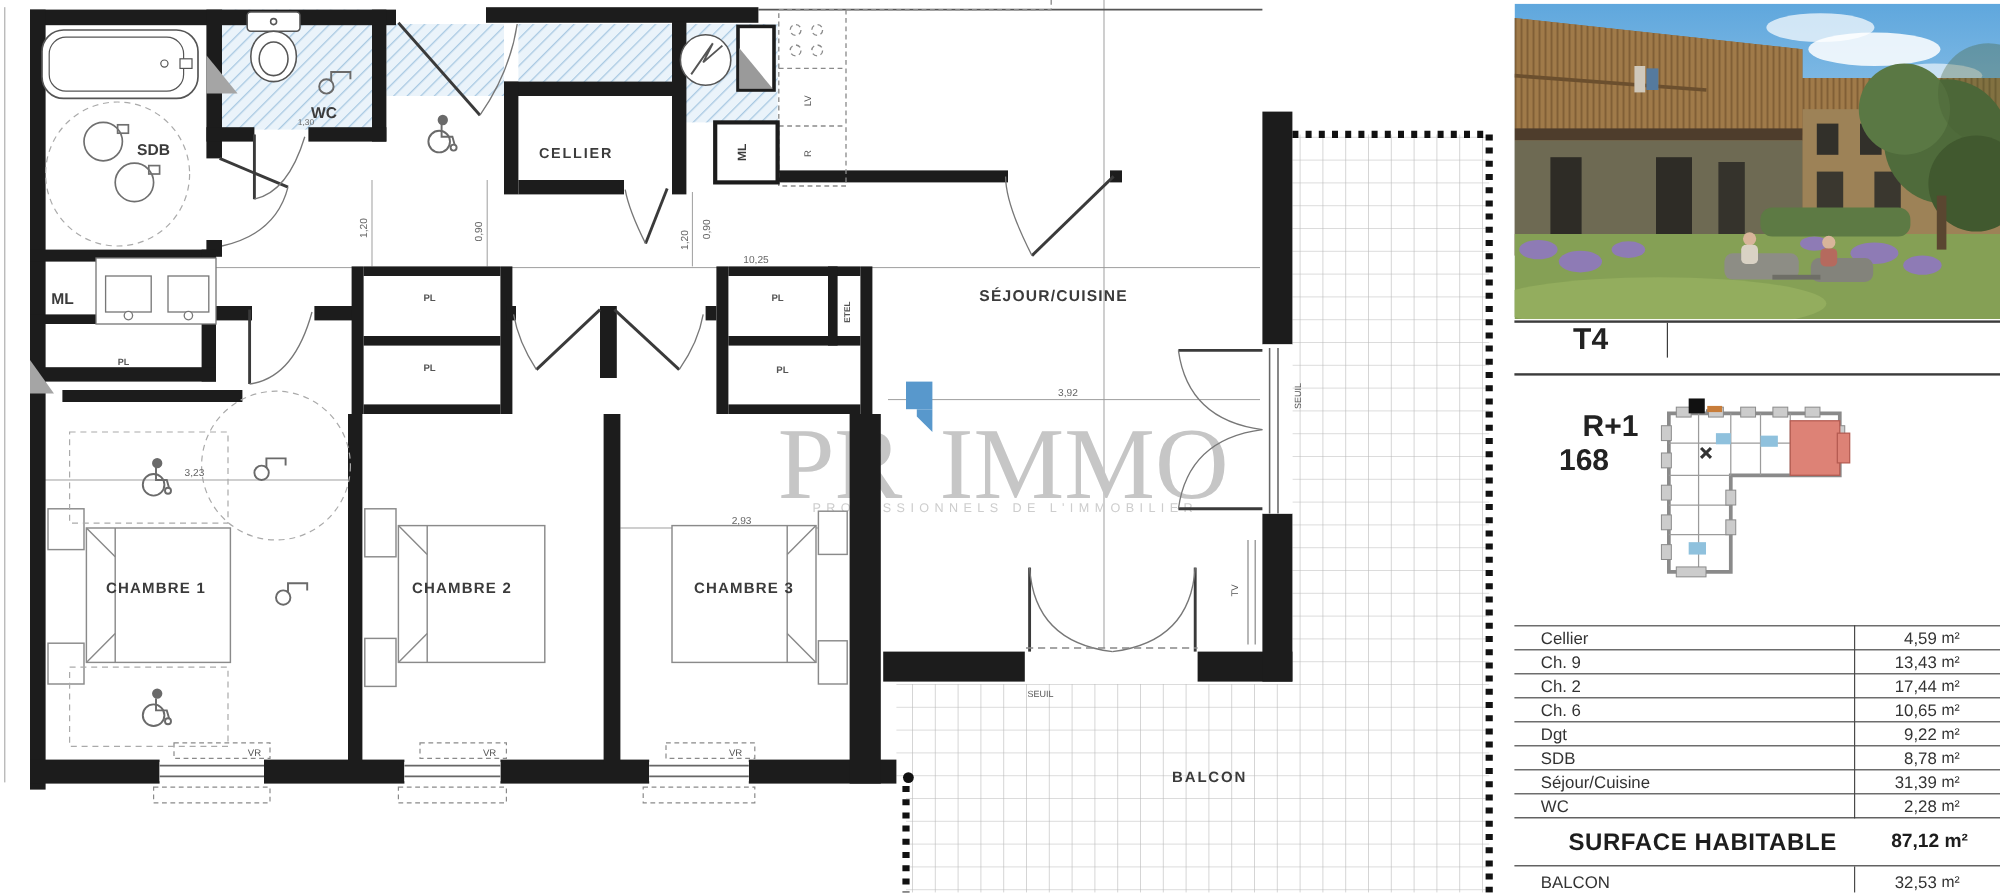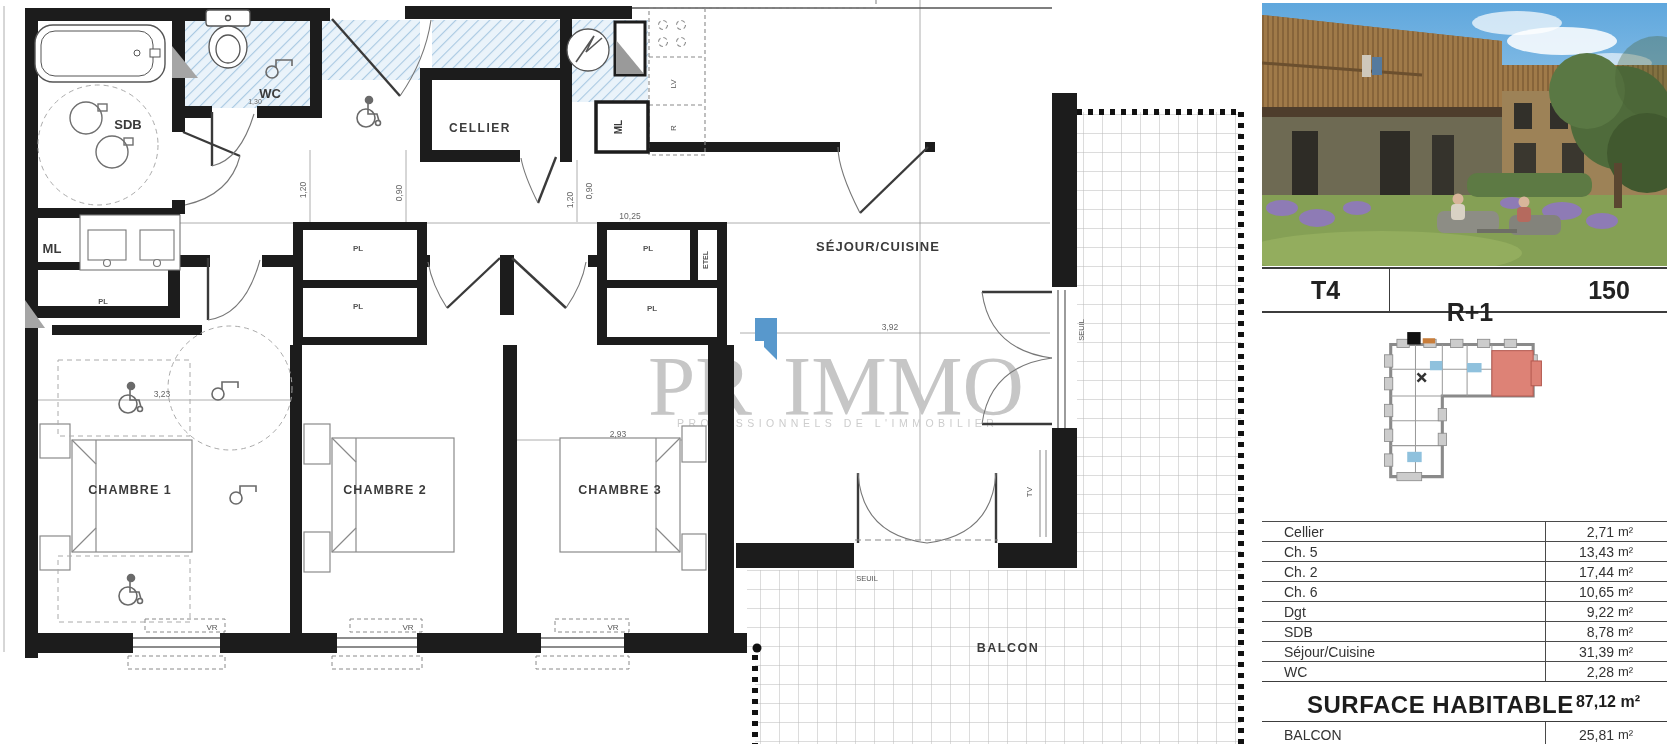--- a/index.html
+++ b/index.html
@@ -3,36 +3,36 @@
 <meta charset="utf-8">
 <style>
   html,body{margin:0;padding:0;background:#ffffff;}
   .stage{position:relative;width:1667px;height:744px;background:#fff;overflow:hidden;
          font-family:"Liberation Sans",sans-serif;}
   .plan-svg{position:absolute;left:0;top:0;}
   
   .sidebar{position:absolute;left:1262px;top:0;width:405px;height:744px;background:#fff;}
   .photo{position:absolute;left:0;top:3px;width:405px;height:263px;overflow:hidden;}
   .unit-row{position:absolute;left:0;top:267px;width:405px;height:46px;display:flex;
-            border-top:2px solid #3c3c3c;border-bottom:2px solid #3c3c3c;box-sizing:border-box;}
+            border-top:2px solid #3c3c3c;border-bottom:2px solid #3c3c3c;box-sizing:border-box;flex-direction:column;}
   .unit-cell{display:flex;align-items:center;justify-content:center;font-weight:bold;
              font-size:25px;color:#222;}
   .unit-cell.c1{width:128px;border-right:1.5px solid #3c3c3c;box-sizing:border-box;}
   .unit-cell.c2{width:161px;border-right:1.5px solid #3c3c3c;box-sizing:border-box;margin-top:43px;}
   .unit-cell.c3{width:116px;}
   .miniplan{position:absolute;left:112px;top:330px;width:180px;height:160px;}
   .areas{position:absolute;left:0;top:521px;width:405px;}
   .area-row{position:relative;height:20px;border-top:1px solid #4a4a4a;box-sizing:border-box;}
   .area-row .lbl{position:absolute;left:22px;top:2px;font-size:14px;color:#333;}
   .area-row .val{position:absolute;right:53px;top:2px;font-size:14px;color:#333;text-align:right;}
   .area-row .unit{position:absolute;left:356px;top:2px;font-size:13px;color:#333;}
   .vdiv{position:absolute;left:283px;top:521px;width:0;height:161px;border-left:1px solid #4a4a4a;}
   .total-row{position:absolute;left:0;top:681px;width:405px;height:41px;border-top:1.5px solid #3c3c3c;
              border-bottom:1.5px solid #3c3c3c;box-sizing:border-box;}
-  .total-row .tlbl{position:absolute;left:45px;top:9px;font-size:24px;font-weight:bold;color:#1d1d1d;letter-spacing:.5px;}
+  .total-row .tlbl{position:absolute;left:45px;top:9px;font-size:20px;font-weight:bold;color:#1d1d1d;letter-spacing:.5px;}
   .total-row .tval{position:absolute;right:27px;top:11px;font-size:16px;font-weight:bold;color:#1d1d1d;
                    }
   .balcon-row{position:absolute;left:0;top:722px;width:405px;height:22px;}
   .balcon-row .lbl{position:absolute;left:22px;top:5px;font-size:14px;color:#333;}
   .balcon-row .val{position:absolute;right:53px;top:5px;font-size:14px;color:#333;}
   .balcon-row .unit{position:absolute;left:356px;top:5px;font-size:13px;color:#333;}
   .balcon-vdiv{position:absolute;left:283px;top:722px;height:22px;border-left:1px solid #4a4a4a;}
   text{font-family:"Liberation Sans",sans-serif;}
   .wm{font-family:"Liberation Serif","DejaVu Serif",serif;}
 </style>
@@ -423,21 +423,21 @@
       <rect x="189" y="201" width="14" height="16" rx="4" fill="#d9d2c4"></rect>
       <circle cx="262" cy="199" r="5.5" fill="#d8b59a"></circle>
       <rect x="255" y="204" width="14" height="15" rx="4" fill="#b56a5e"></rect>
       <rect x="215" y="226" width="40" height="4" fill="#6e6e66"></rect>
     </svg>
   </div>
 
   <div class="unit-row">
     <div class="unit-cell c1">T4</div>
     <div class="unit-cell c2">R+1</div>
-    <div class="unit-cell c3">150</div>
+    <div class="unit-cell c3">168</div>
   </div>
 
   <div class="miniplan">
     <svg width="180" height="160" viewBox="0 0 170 155">
       <path d="M14,14 H152 V64 H64 V142 H14 Z" fill="#ffffff" stroke="#8a8a8a" stroke-width="3"></path>
       <g stroke="#9b9b9b" stroke-width="1">
         <line x1="38" y1="14" x2="38" y2="64"></line>
             <line x1="64" y1="14" x2="64" y2="64"></line>
         <line x1="88" y1="14" x2="88" y2="64"></line>
             <line x1="112" y1="14" x2="112" y2="64"></line>
@@ -472,25 +472,25 @@
       <rect x="52" y="30" width="12" height="9" fill="#8fc1dd"></rect>
       <rect x="88" y="32" width="14" height="9" fill="#8fc1dd"></rect>
       <rect x="30" y="118" width="14" height="10" fill="#8fc1dd"></rect>
       <path d="M40,42 l8,8 m0,-8 l-8,8" stroke="#333" stroke-width="2.5"></path>
     </svg>
   </div>
 
   <div class="areas">
     <div class="area-row">
           <span class="lbl">Cellier</span>
-          <span class="val">2,71</span>
-          <span class="unit">m²</span>
-        </div>
-    <div class="area-row">
-          <span class="lbl">Ch. 5</span>
+          <span class="val">4,59</span>
+          <span class="unit">m²</span>
+        </div>
+    <div class="area-row">
+          <span class="lbl">Ch. 9</span>
           <span class="val">13,43</span>
           <span class="unit">m²</span>
         </div>
     <div class="area-row">
           <span class="lbl">Ch. 2</span>
           <span class="val">17,44</span>
           <span class="unit">m²</span>
         </div>
     <div class="area-row">
           <span class="lbl">Ch. 6</span>
@@ -520,19 +520,19 @@
   </div>
   <div class="vdiv"></div>
 
   <div class="total-row">
     <span class="tlbl">SURFACE HABITABLE</span>
     <span class="tval">87,12 m²</span>
   </div>
 
   <div class="balcon-row">
     <span class="lbl">BALCON</span>
-    <span class="val">25,81</span>
+    <span class="val">32,53</span>
     <span class="unit">m²</span>
   </div>
   <div class="balcon-vdiv"></div>
 </div>
 
 </div>
 
 </body></html>

